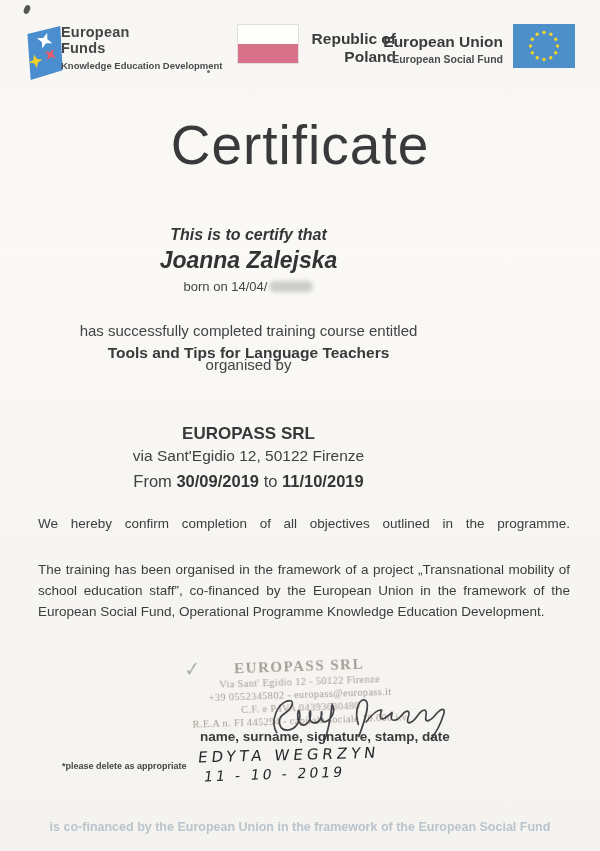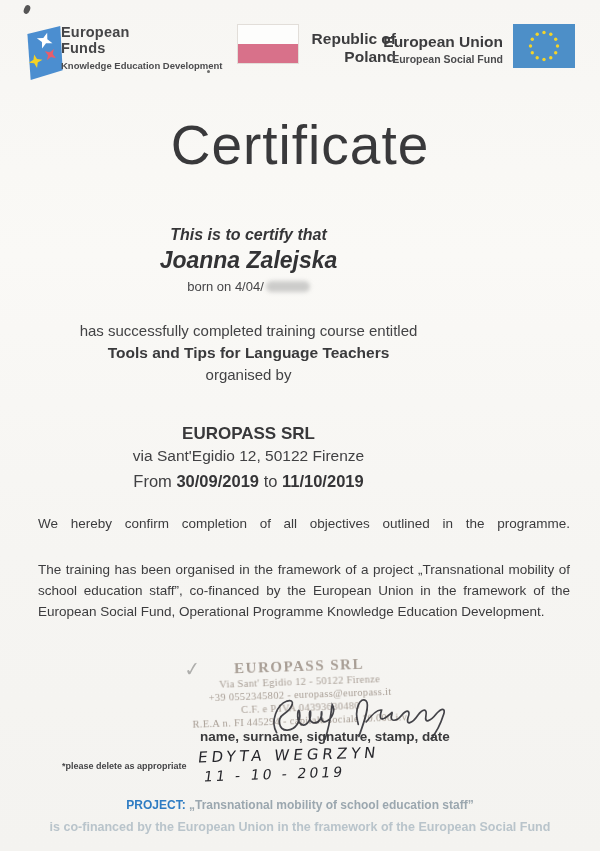--- a/index.html
+++ b/index.html
@@ -34,21 +34,21 @@
            font-size: 55px; font-weight: 400; color: #39393b; letter-spacing: 1px; line-height: 62px; }
   
   .cline { position: absolute; left: 0; width: 497px; text-align: center; }
   .intro   { top: 226px; font-size: 16px; font-style: italic; font-weight: 700; color: #353537; }
   .pname   { top: 247px; font-size: 23px; font-style: italic; font-weight: 700; color: #333335; }
   .born    { top: 279px; font-size: 13px; color: #454547; }
   .redact  { display: inline-block; width: 44px; height: 11px; margin-left: 2px; vertical-align: -1px;
              background: #bdbdbc; border-radius: 6px; filter: blur(2px); opacity: .75; }
   .cl1     { top: 322px; font-size: 15px; color: #434345; }
   .ccourse { top: 344px; font-size: 15.5px; font-weight: 700; color: #3a3a3c; }
-  .corg    { top: 366px; font-size: 15px; color: #434345; }
+  .corg    { top: 356px; font-size: 15px; color: #434345; }
   .oname   { top: 424px; font-size: 17px; font-weight: 700; color: #38383a; }
   .oaddr   { top: 447px; font-size: 15.5px; color: #414143; }
   .odates  { top: 472px; font-size: 16.5px; color: #414143; }
   .odates b { font-weight: 700; color: #353537; }
   
   .para { position: absolute; left: 38px; width: 532px; font-size: 13.5px; color: #3c3c3e; line-height: 21px; text-align: justify; }
   .para1 { top: 513px; text-align-last: justify; }
   .para2 { top: 559px; }
   
   .cheading { top: 640px; font-size: 14.5px; font-weight: 700; color: #333335; letter-spacing: .2px; }
@@ -122,21 +122,21 @@
         </g>
       </svg>
     </div>
   </div>
 
   <div class="title">Certificate</div>
 
   <div class="cline intro">This is to certify that</div>
   <div class="cline pname">Joanna Zalejska</div>
   <div class="cline born">
-    <span>born on 4/04/</span><span class="redact"></span>
+    <span>born on 14/04/</span><span class="redact"></span>
   </div>
 
   <div class="cline cl1">has successfully completed training course entitled</div>
   <div class="cline ccourse">Tools and Tips for Language Teachers</div>
   <div class="cline corg">organised by</div>
 
   <div class="cline oname">EUROPASS SRL</div>
   <div class="cline oaddr">via Sant'Egidio 12, 50122 Firenze</div>
   <div class="cline odates">
     <span>From</span>
@@ -169,19 +169,15 @@
     </svg>
   </div>
 
   <div class="caption">name, surname, signature, stamp, date</div>
 
   <div class="handwrite hw-name">EDYTA WEGRZYN</div>
   <div class="handwrite hw-date">11 - 10 - 2019</div>
 
   <div class="footnote">*please delete as appropriate</div>
 
-  <div class="footer1">
-    <span class="project-label" style="color: rgb(46, 124, 195);">PROJECT:</span>
-    <span class="project-name" style="color: rgb(155, 167, 175);">„Transnational mobility of school education staff”</span>
-  </div>
   <div class="footer2" style="color: rgb(185, 196, 203);">is co-financed by the European Union in the framework of the European Social Fund</div>
 
 </div>
 
 </body></html>

